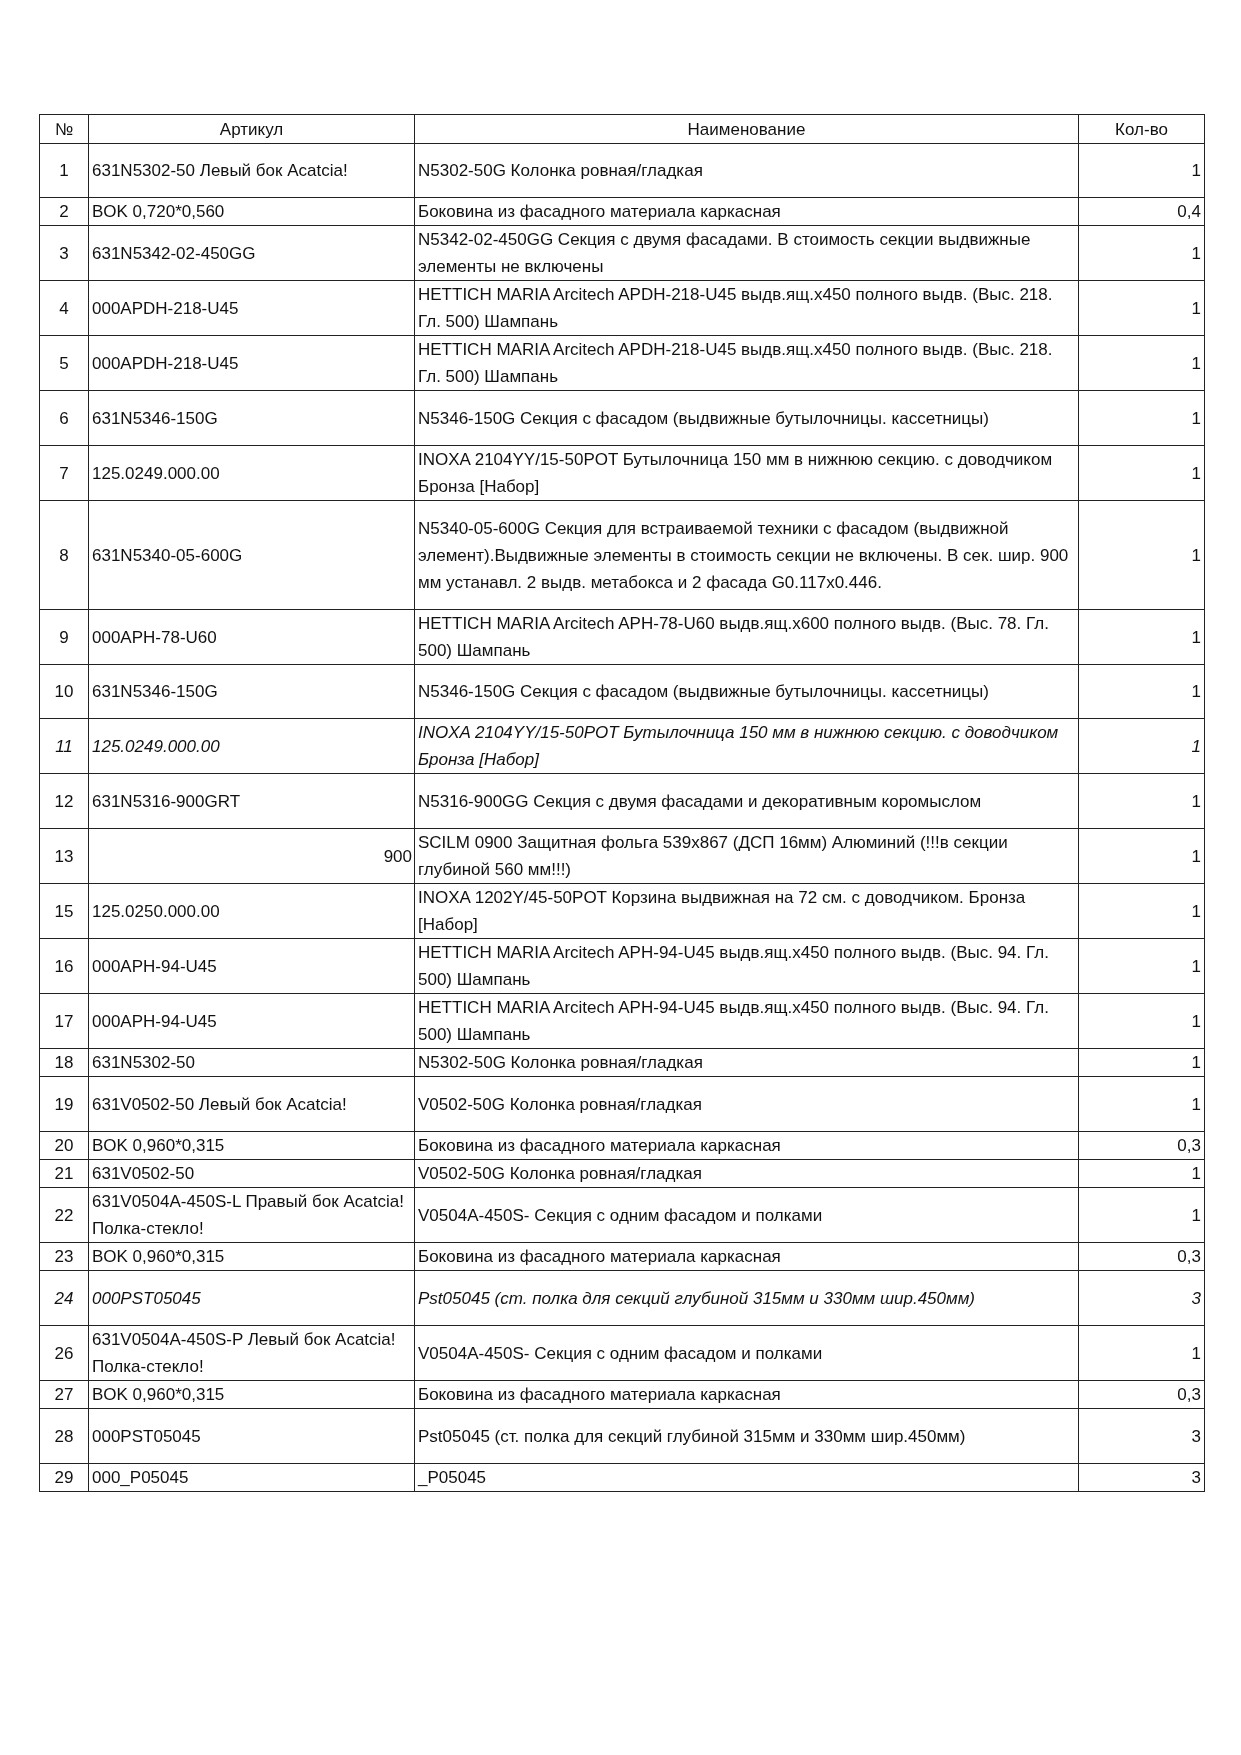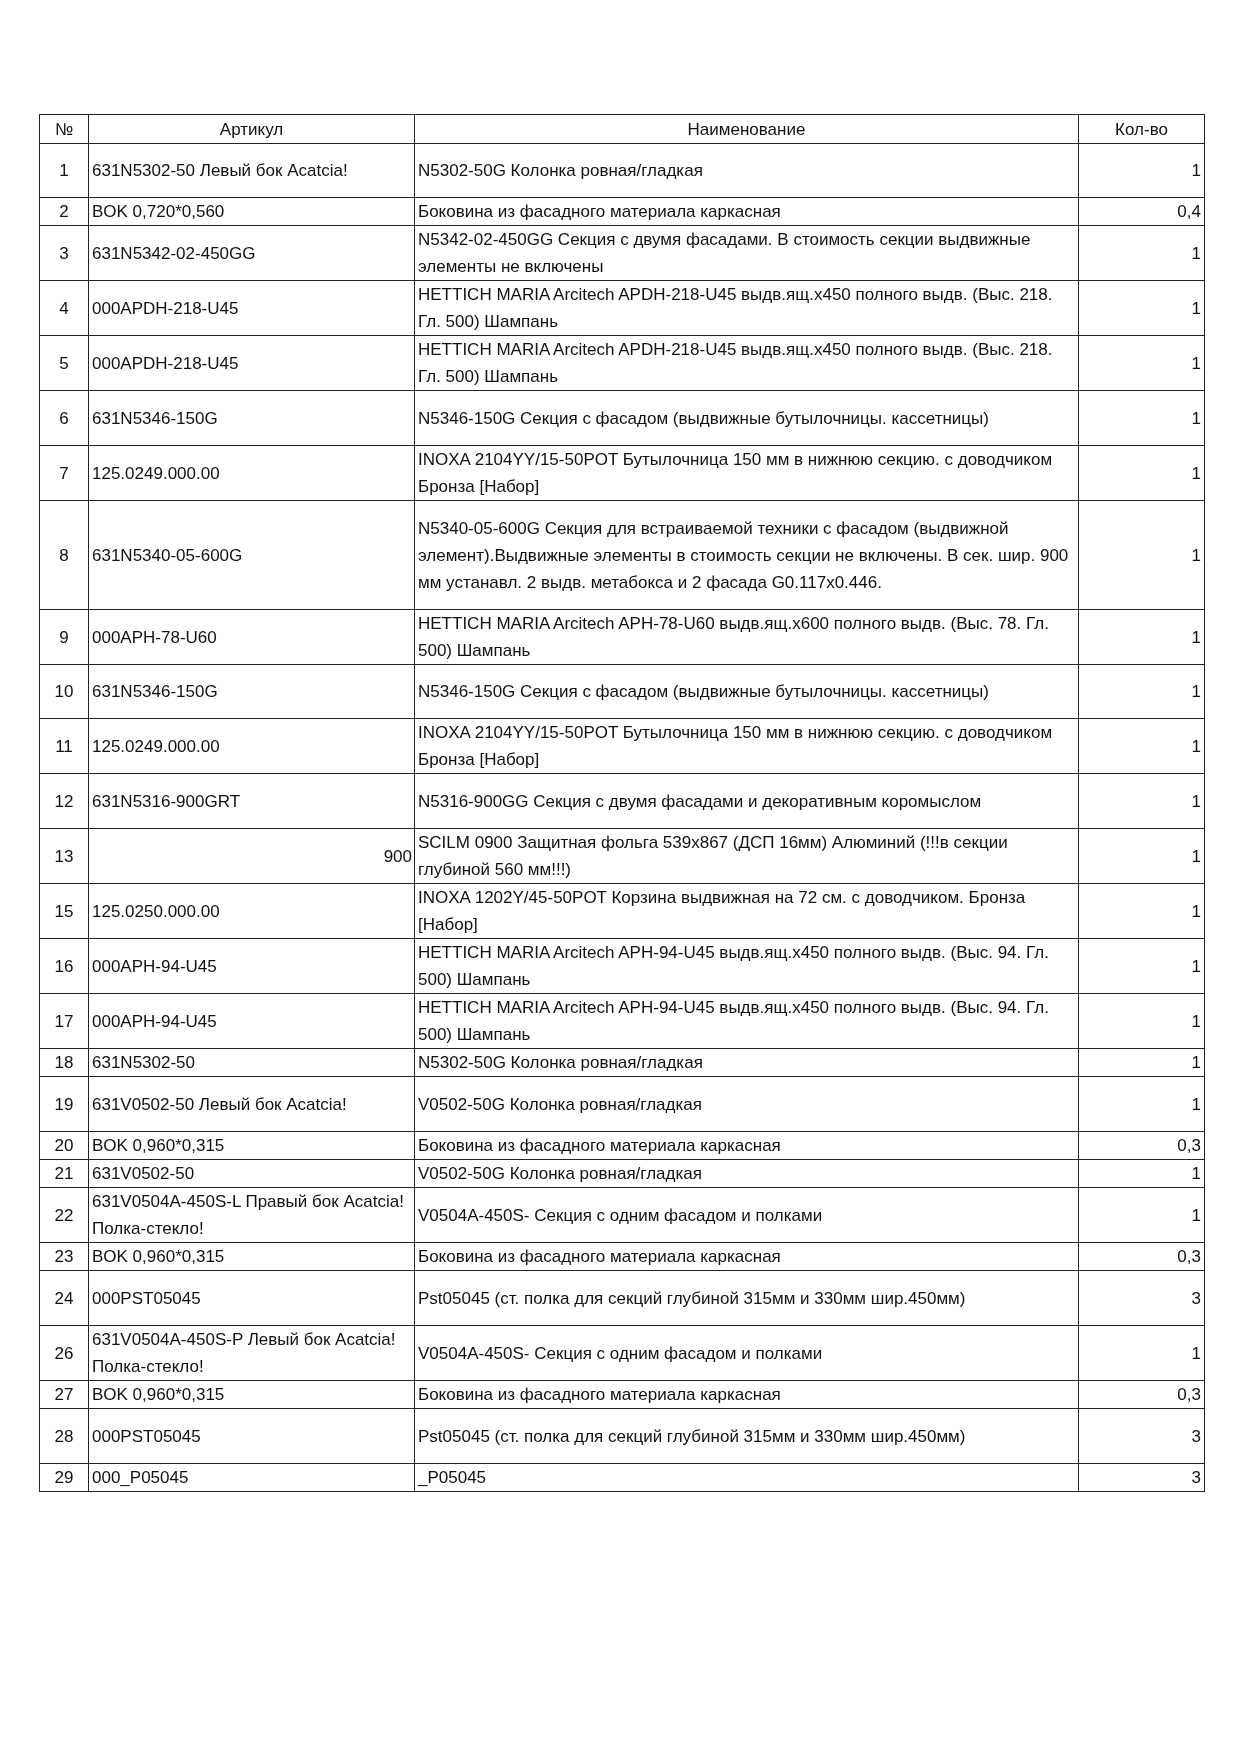--- a/index.html
+++ b/index.html
@@ -92,21 +92,21 @@
         <td class="art">000APH-78-U60</td>
         <td class="name">HETTICH MARIA Arcitech APH-78-U60 выдв.ящ.x600 полного выдв. (Выс. 78. Гл. 500) Шампань</td>
         <td class="qty">1</td>
       </tr>
       <tr style="height: 54px;">
         <td class="no">10</td>
         <td class="art">631N5346-150G</td>
         <td class="name">N5346-150G Секция с фасадом (выдвижные бутылочницы. кассетницы)</td>
         <td class="qty">1</td>
       </tr>
-      <tr style="height: 55px;">
+      <tr style="height: 55px; font-style: italic;">
         <td class="no">11</td>
         <td class="art">125.0249.000.00</td>
         <td class="name">INOXA 2104YY/15-50POT Бутылочница 150 мм в нижнюю секцию. с доводчиком Бронза [Набор]</td>
         <td class="qty">1</td>
       </tr>
       <tr style="height: 55px;">
         <td class="no">12</td>
         <td class="art">631N5316-900GRT</td>
         <td class="name">N5316-900GG Секция с двумя фасадами и декоративным коромыслом</td>
         <td class="qty">1</td>
@@ -164,21 +164,21 @@
         <td class="art">631V0504A-450S-L Правый бок Acatcia! Полка-стекло!</td>
         <td class="name">V0504A-450S- Секция с одним фасадом и полками</td>
         <td class="qty">1</td>
       </tr>
       <tr style="height: 27px;">
         <td class="no">23</td>
         <td class="art">BOK 0,960*0,315</td>
         <td class="name">Боковина из фасадного материала каркасная</td>
         <td class="qty">0,3</td>
       </tr>
-      <tr style="height: 55px;">
+      <tr style="height: 55px; font-style: italic;">
         <td class="no">24</td>
         <td class="art">000PST05045</td>
         <td class="name">Pst05045 (ст. полка для секций глубиной 315мм и 330мм шир.450мм)</td>
         <td class="qty">3</td>
       </tr>
       <tr style="height: 55px;">
         <td class="no">26</td>
         <td class="art">631V0504A-450S-P Левый бок Acatcia! Полка-стекло!</td>
         <td class="name">V0504A-450S- Секция с одним фасадом и полками</td>
         <td class="qty">1</td>

